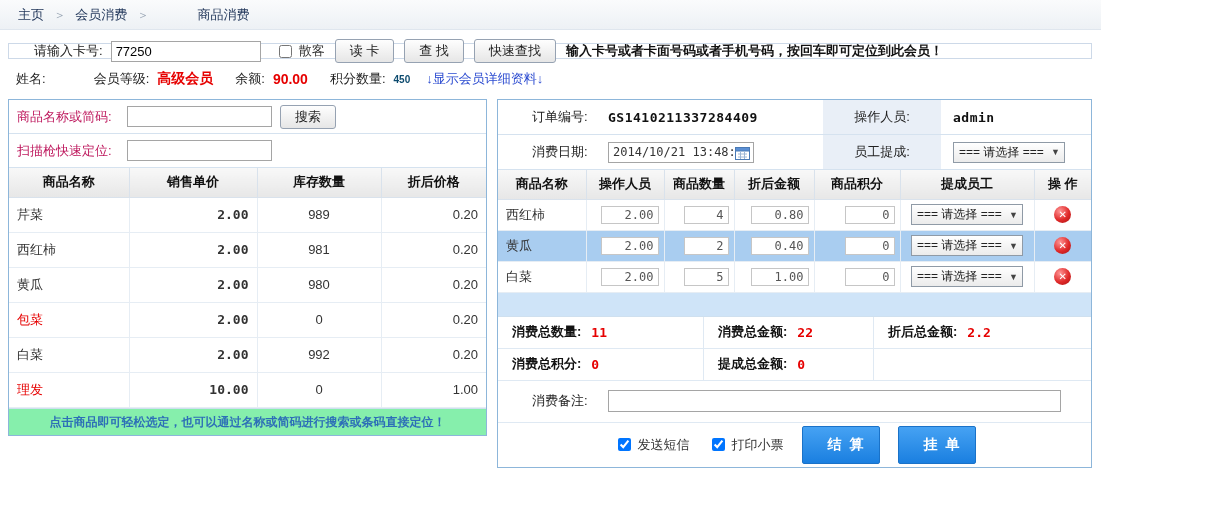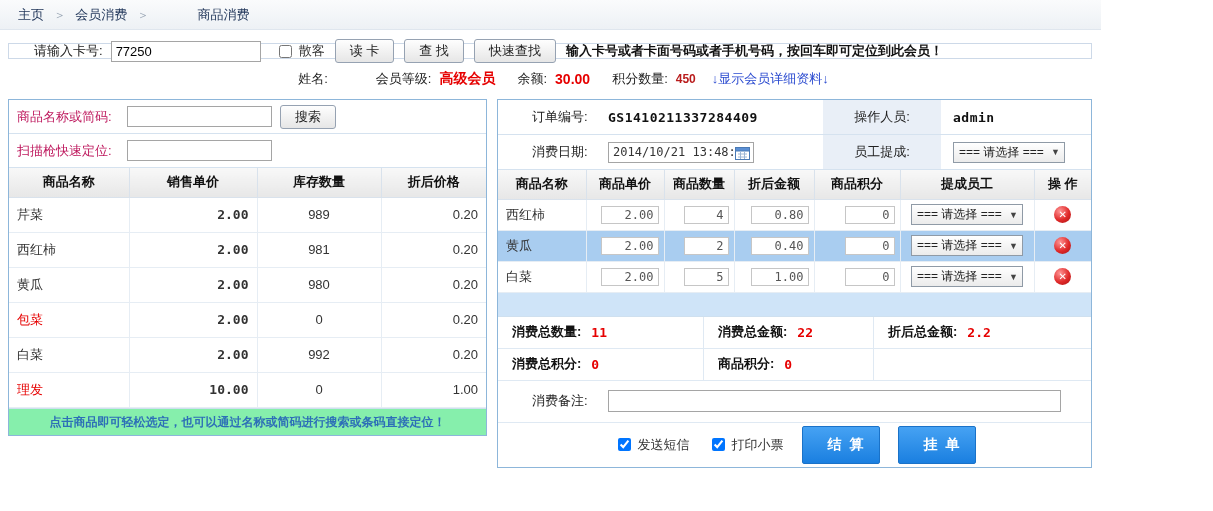--- a/index.html
+++ b/index.html
@@ -14,25 +14,25 @@
 
   
   .card-box { margin:13px 0 0 8px; width:1084px; height:16px; border:1px solid #cdd9e8; display:flex; align-items:center; padding-left:25px; }
   .card-box .lab { margin-right:8px; color:#222; }
   .card-input { width:150px; height:21px; border:1px solid #a5a5a5; padding:0 4px; font-size:13px; }
   .guest { margin-left:14px; display:flex; align-items:center; gap:4px; }
   .btn { margin-left:10px; padding:0 14px; height:24px; background:linear-gradient(#fefefe,#e6e6e6); border:1px solid #96a2b2; border-radius:3px; font-size:13px; color:#222; cursor:pointer; font-family:inherit; }
   .hint { margin-left:10px; font-weight:bold; color:#111; }
 
   
-  .member-row { display:flex; align-items:center; height:40px; padding-left:26px;justify-content:center; }
+  .member-row { display:flex; align-items:center; height:40px; padding-left:16px; }
   .member-row .lab { color:#222; }
   .ml48 { margin-left:48px; } .ml22 { margin-left:22px; } .ml8 { margin-left:8px; }
   .red-val { color:#e60000; font-weight:bold; font-size:14px; }
-  .orange-val { color:#b91c1c; font-weight:bold; font-size:12px; }
+  .orange-val { color:#0c4a6e; font-weight:bold; font-size:10px; }
   .detail-link { color:#2b4bd0; margin-left:16px; cursor:pointer; }
 
   
   .main { display:flex; gap:10px; margin-left:8px; align-items:flex-start; }
   .panel { border:1px solid #8db6da; background:#fff; }
   .left-panel { width:479px; }
   .right-panel { width:595px; }
 
   
   .search-row { height:34px; display:flex; align-items:center; padding-left:8px; border-bottom:1px solid #d5e2ef; }
@@ -117,21 +117,21 @@
     <button class="btn">查  找</button>
     <button class="btn">快速查找</button>
     <span class="hint">输入卡号或者卡面号码或者手机号码，按回车即可定位到此会员！</span>
   </div>
 
   <div class="member-row">
     <span class="lab">姓名:</span>
     <span class="lab ml48">会员等级:</span>
     <span class="red-val ml8">高级会员</span>
     <span class="lab ml22">余额:</span>
-    <span class="red-val ml8">30.00</span>
+    <span class="red-val ml8">90.00</span>
     <span class="lab ml22">积分数量:</span>
     <span class="orange-val ml8">450</span>
     <span class="detail-link">↓显示会员详细资料↓</span>
   </div>
 
   <div class="main">
 
     <div class="panel left-panel">
       <div class="search-row">
         <span class="srch-label">商品名称或简码:</span>
@@ -246,21 +246,21 @@
             <col style="width:78px">
             <col style="width:70px">
             <col style="width:80px">
             <col style="width:86px">
             <col style="width:134px">
             <col style="width:57px">
           </colgroup>
         <thead>
           <tr>
             <th>商品名称</th>
-            <th>商品单价</th>
+            <th>操作人员</th>
             <th>商品数量</th>
             <th>折后金额</th>
             <th>商品积分</th>
             <th>提成员工</th>
             <th>操  作</th>
           </tr>
         </thead>
         <tbody>
           <tr>
             <td class="t-left">西红柿</td>
@@ -323,21 +323,21 @@
           <span class="sum-val">2.2</span>
         </div>
       </div>
 
       <div class="sum-row">
         <div class="sum-cell sc1">
           <span class="sum-label">消费总积分:</span>
           <span class="sum-val">0</span>
         </div>
         <div class="sum-cell sc2">
-          <span class="sum-label">商品积分:</span>
+          <span class="sum-label">提成总金额:</span>
           <span class="sum-val">0</span>
         </div>
         <div class="sum-cell sc3"></div>
       </div>
 
       <div class="remark-row">
         <span class="remark-label">消费备注:</span>
         <input class="remark-input" type="text" style="">
       </div>
 

